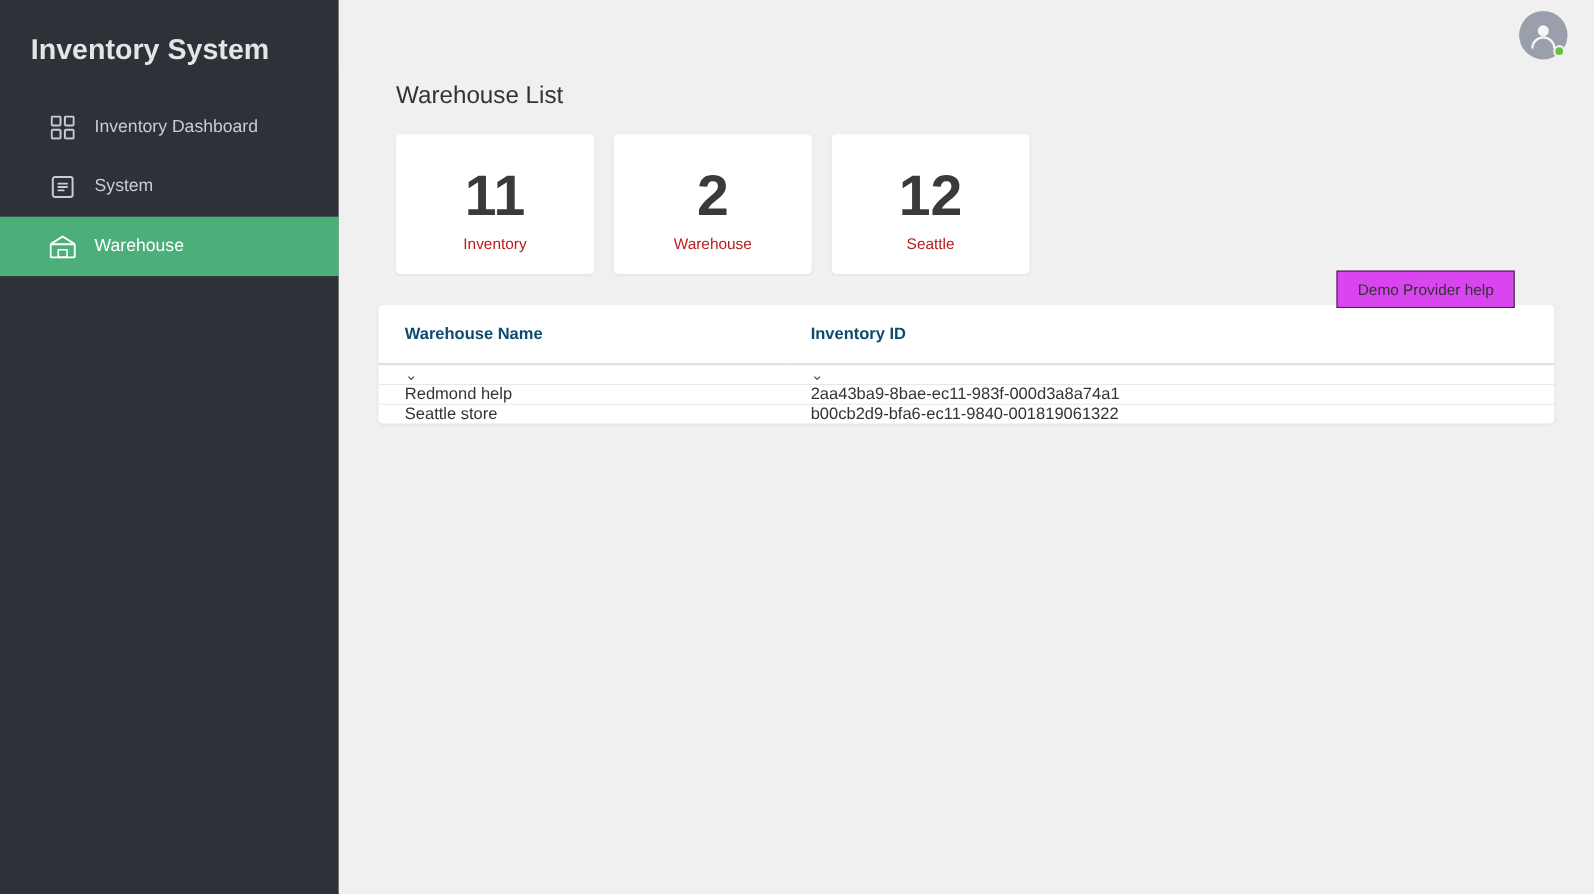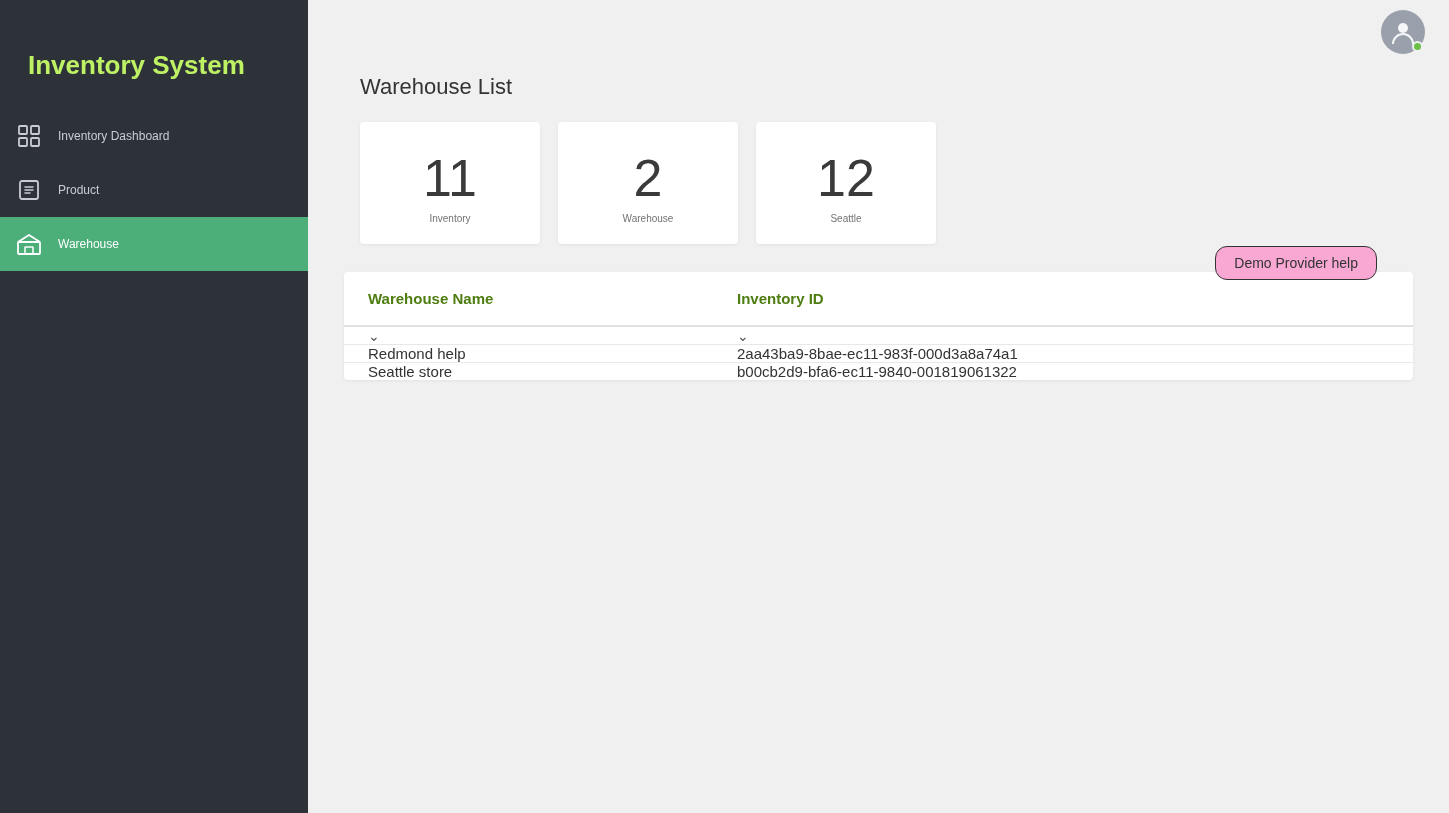--- a/index.html
+++ b/index.html
@@ -13,34 +13,33 @@
       color: #fff;
       display: flex;
       flex-direction: column;
       padding: 0;
       height: 100%;
     }
     #sidebar-title {
       padding: 30px 28px 24px 28px;
       font-size: 26px;
       font-weight: 700;
-      color: #bef264;
+      color: #e5e5e5;
       line-height: 1.2;
       border-bottom: none;
-      margin-top: 20px;
     }
     .sidebar-nav { display: flex; flex-direction: column; margin-top: 4px; }
     .sidebar-item {
       display: flex;
       align-items: center;
       gap: 16px;
-      padding: 14px 16px;
+      padding: 14px 44px;
       cursor: pointer;
       color: #c9cdd3;
-      font-size: 12px;
+      font-size: 16px;
       font-weight: 500;
       transition: background 0.15s;
       text-decoration: none;
     }
     .sidebar-item.active {
       background: #4caf7a;
       color: #fff;
     }
     .sidebar-icon {
       width: 26px;
@@ -117,41 +116,41 @@
       border-radius: 4px;
       padding: 28px 40px 20px 40px;
       min-width: 180px;
       display: flex;
       flex-direction: column;
       align-items: center;
       box-shadow: 0 1px 3px rgba(0,0,0,0.06);
     }
     .stat-number {
       font-size: 52px;
-      font-weight: 400;
+      font-weight: 700;
       color: #3a3a3a;
       line-height: 1.1;
     }
     .stat-label {
-      font-size: 10px;
-      color: #737373;
+      font-size: 14px;
+      color: #b91c1c;
       margin-top: 6px;
     }
 
     
     #demo-help-btn {
       position: absolute;
       top: 120px;
       right: 36px;
       padding: 8px 18px;
       border: 1.5px solid #333;
-      background: #f9a8d4;
+      background: #d946ef;
       font-size: 14px;
       cursor: pointer;
-      border-radius: 12px;
+      border-radius: 0;
       color: #333;
     }
 
     
     #warehouse-table-wrap {
       background: #fff;
       border-radius: 4px;
       box-shadow: 0 1px 3px rgba(0,0,0,0.06);
       overflow: hidden;
     }
@@ -160,21 +159,21 @@
       border-collapse: collapse;
     }
     #warehouse-table thead tr {
       border-bottom: 2px solid #e0e0e0;
     }
     #warehouse-table thead th {
       text-align: left;
       padding: 18px 24px;
       font-size: 15px;
       font-weight: 700;
-      color: #4d7c0f;
+      color: #0c4a6e;
     }
     #warehouse-table tbody tr {
       border-bottom: 1px solid #e8e8e8;
     }
     #warehouse-table tbody tr:last-child {
       border-bottom: none;
     }
     #warehouse-table tbody td {
       padding: 0 24px;
       font-size: 15px;
@@ -212,21 +211,21 @@
       <span>Inventory Dashboard</span>
     </div>
 
     <div class="sidebar-item">
       <div class="sidebar-icon">
         <svg width="22" height="22" viewBox="0 0 22 22" fill="none" xmlns="http://www.w3.org/2000/svg">
           <rect x="2" y="2" width="18" height="18" rx="2" stroke="#c9cdd3" stroke-width="1.8" fill="none"></rect>
           <path d="M7 8h8M7 11h8M7 14h5" stroke="#c9cdd3" stroke-width="1.6" stroke-linecap="round"></path>
         </svg>
       </div>
-      <span>Product</span>
+      <span>System</span>
     </div>
 
     <div class="sidebar-item active">
       <div class="sidebar-icon">
         <svg width="24" height="22" viewBox="0 0 24 22" fill="none" xmlns="http://www.w3.org/2000/svg">
           <rect x="1" y="9" width="22" height="12" rx="1" stroke="#fff" stroke-width="1.8" fill="none"></rect>
           <path d="M1 9L12 2L23 9" stroke="#fff" stroke-width="1.8" stroke-linejoin="round"></path>
           <rect x="8" y="14" width="8" height="7" rx="0.5" stroke="#fff" stroke-width="1.5" fill="none"></rect>
         </svg>
       </div>

